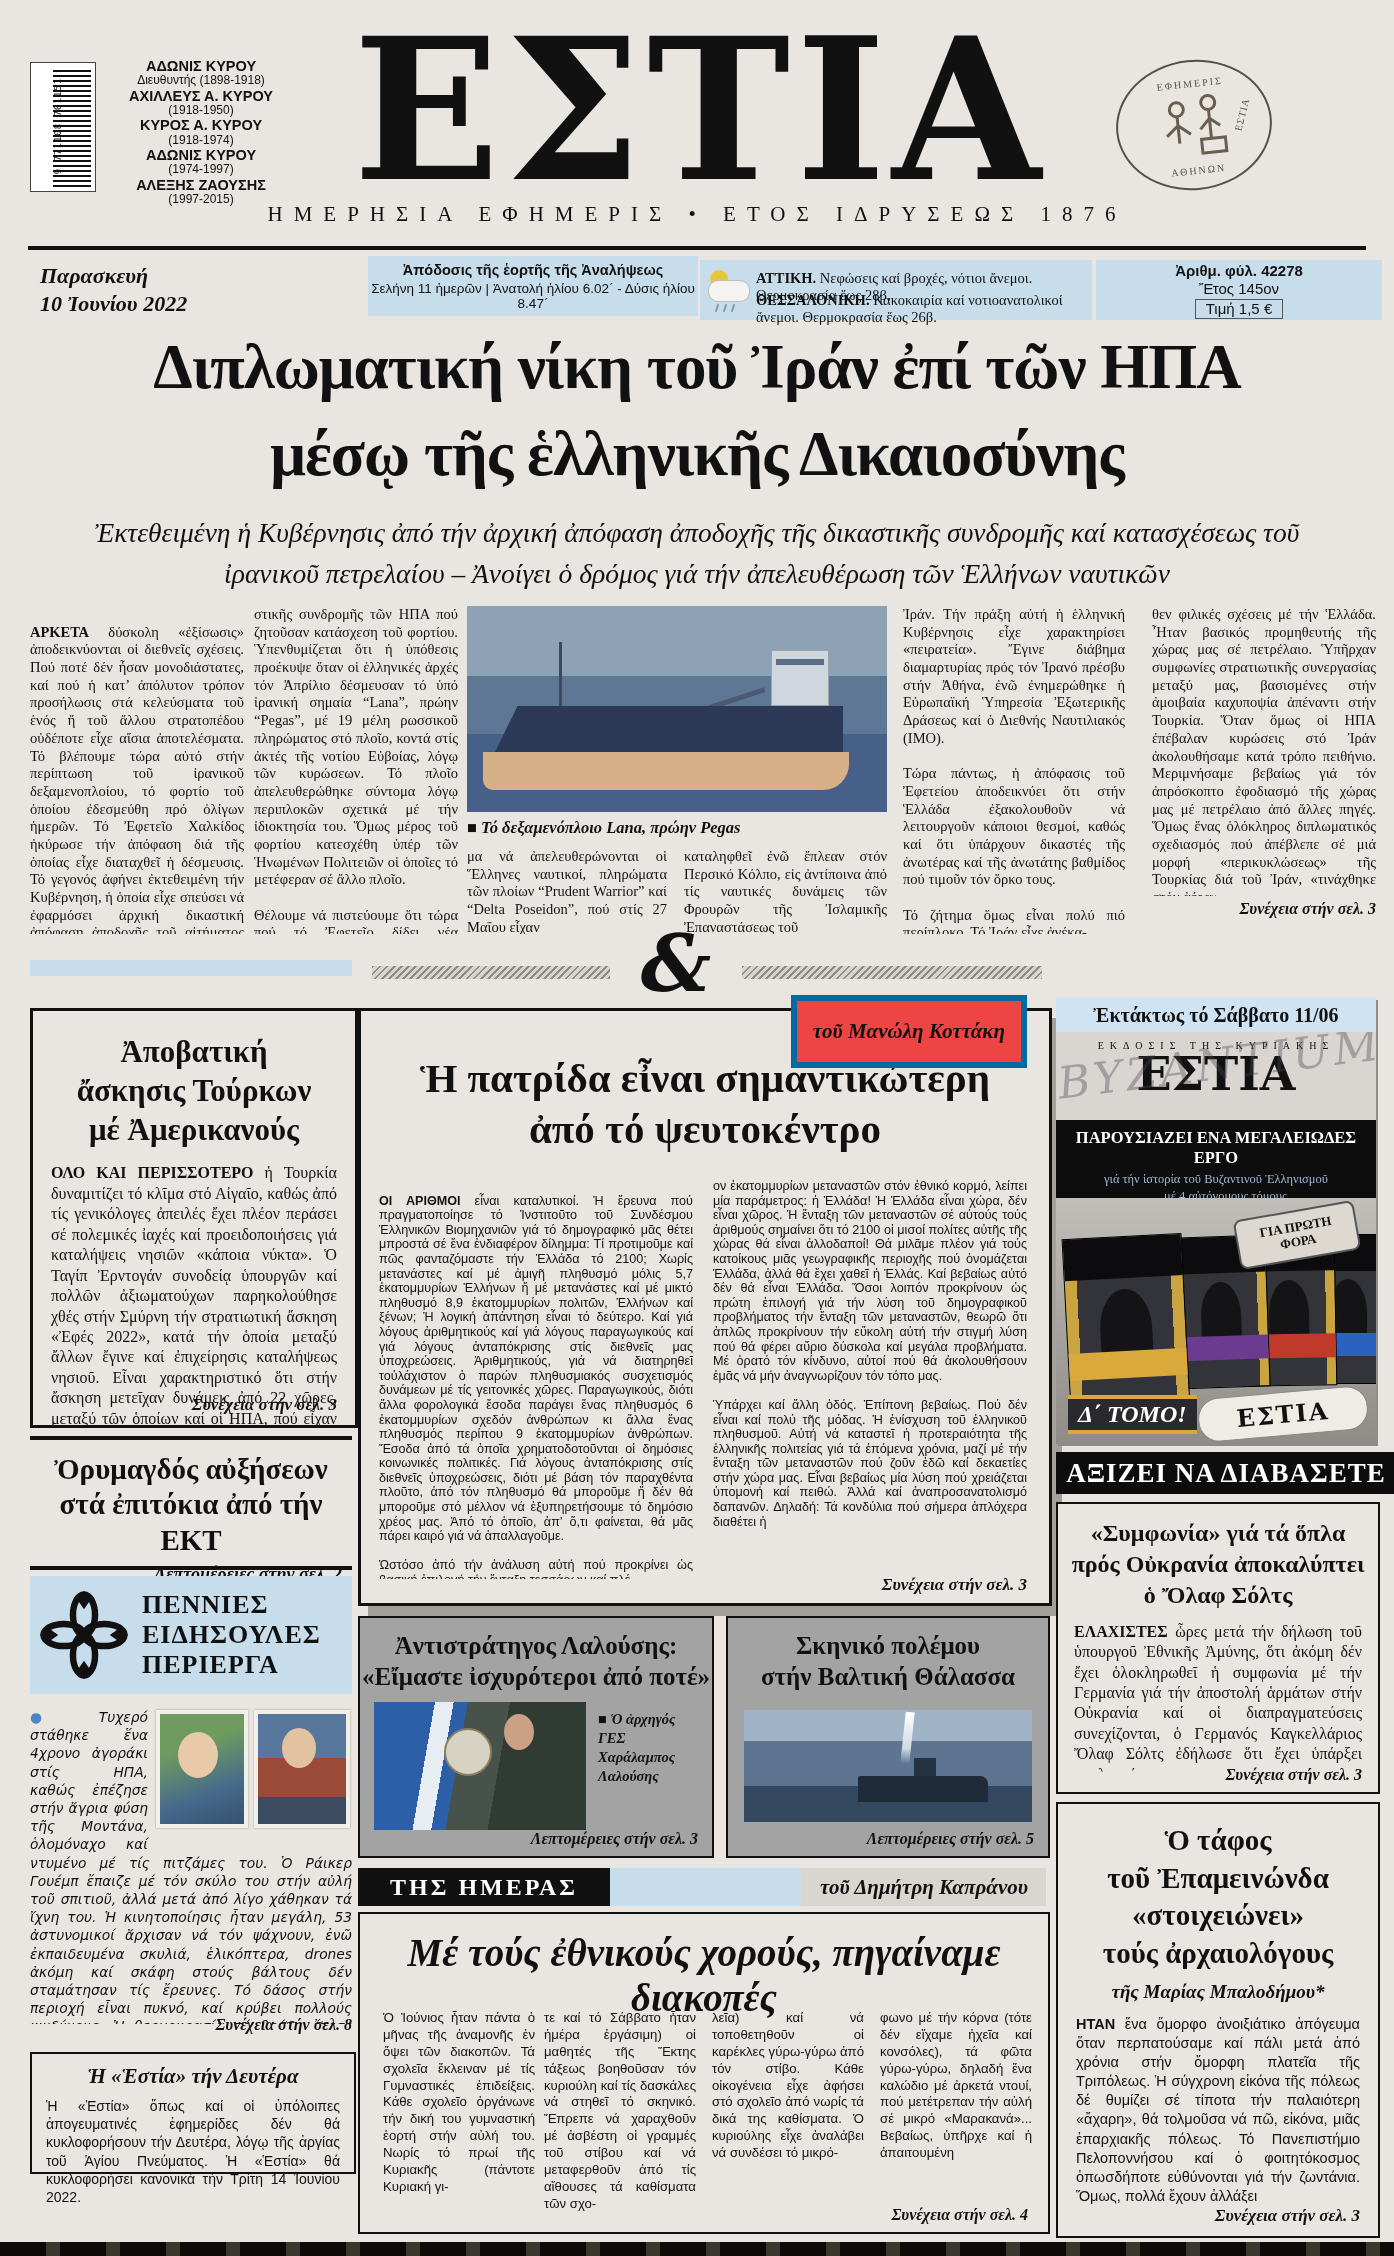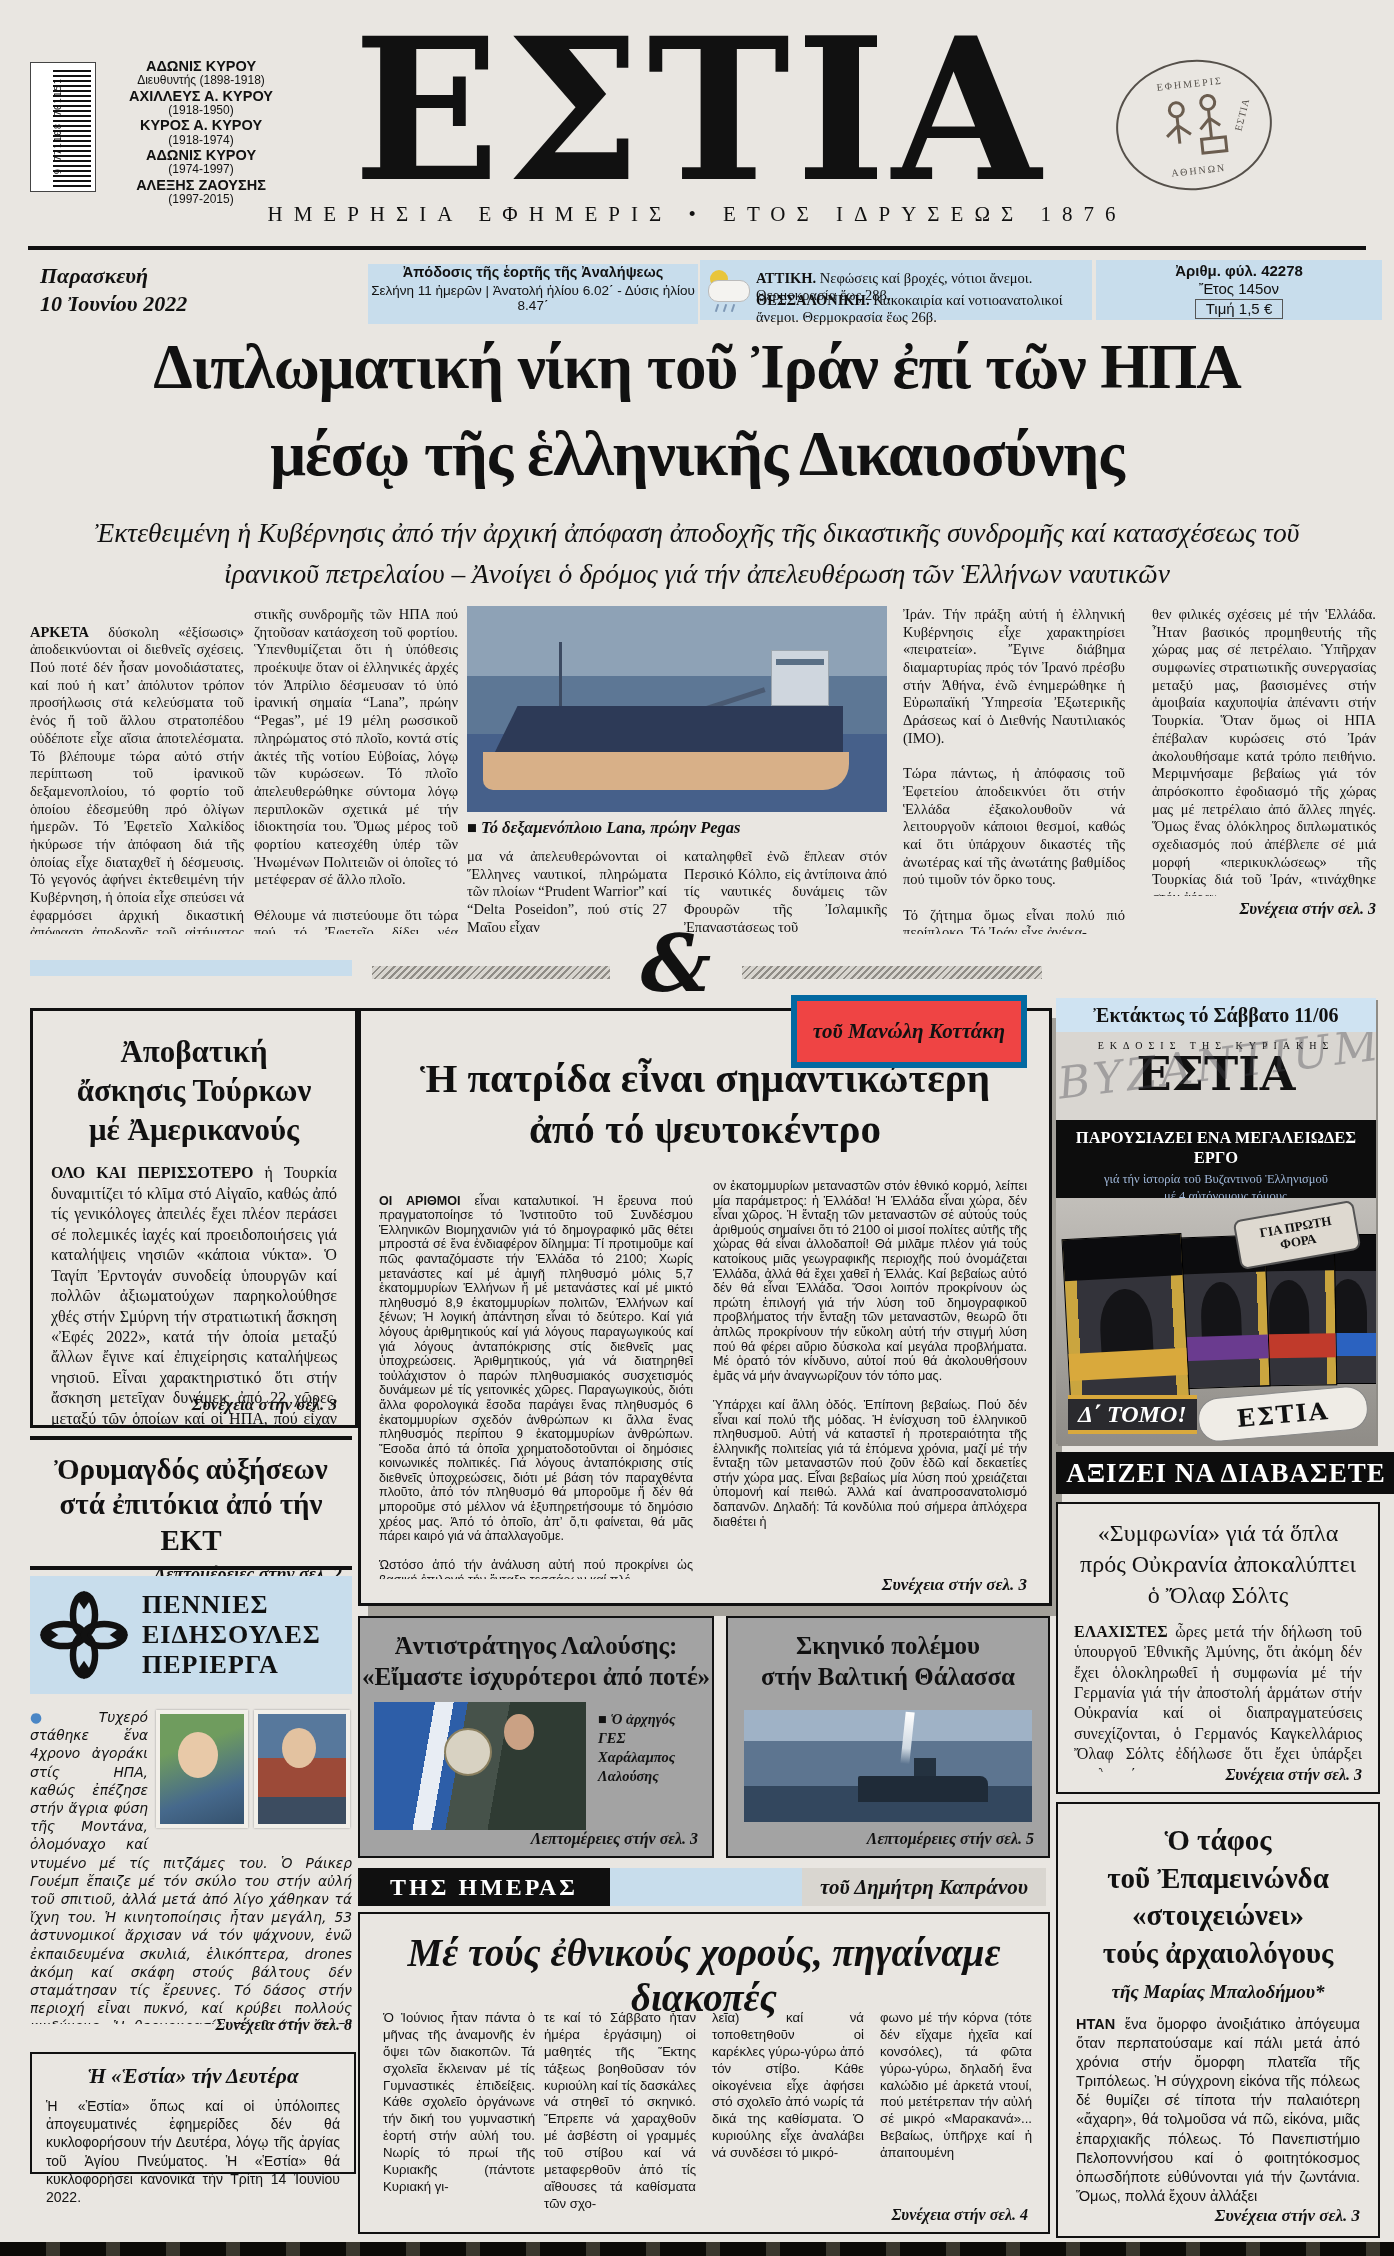--- a/index.html
+++ b/index.html
@@ -23,21 +23,21 @@
   #stamp{left:1116px;top:60px;width:152px;height:126px;border:2px solid #55504a;border-radius:50%;
          transform:rotate(-6deg);color:#55504a;}
   #stamp .t{position:absolute;top:16px;left:0;right:0;text-align:center;font-size:10px;letter-spacing:2px;}
   #stamp .bm{position:absolute;bottom:12px;left:0;right:0;text-align:center;font-size:10px;letter-spacing:2px;}
   #stamp .rg{position:absolute;top:52px;right:10px;font-size:10px;letter-spacing:1px;transform:rotate(-70deg);}
   #tagline{left:0;top:202px;width:100%;text-align:center;font-size:21px;letter-spacing:11px;}
   #toprule{left:28px;top:246px;width:1338px;height:4px;background:#111;}
   
   .bluebox{background:#c8ddec;}
   #ib-date{left:40px;top:262px;width:200px;font-weight:bold;font-style:italic;font-size:22px;line-height:1.25;}
-  #ib-feast{left:368px;top:264px;width:330px;height:60px;display:flex;flex-direction:column;text-align:center;}
+  #ib-feast{left:368px;top:256px;width:330px;height:60px;display:flex;flex-direction:column;justify-content:center;text-align:center;}
   #ib-feast .f1{font-family:"Liberation Sans",sans-serif;font-weight:bold;font-size:14.5px;}
   #ib-feast .f2{font-family:"Liberation Sans",sans-serif;font-size:13.5px;margin-top:3px;}
   #ib-weather{left:700px;top:260px;width:392px;height:60px;}
   #wicon{position:absolute;left:6px;top:8px;width:46px;height:46px;}
   #wicon .sun{position:absolute;left:4px;top:2px;width:18px;height:18px;border-radius:50%;background:#e8c53b;}
   #wicon .cloud{position:absolute;left:2px;top:12px;width:40px;height:20px;border-radius:10px;background:#f4f3f0;border:1px solid #bbb;}
   #wicon .r1,#wicon .r2,#wicon .r3{position:absolute;width:2px;height:8px;background:#7e98b5;transform:rotate(18deg);top:36px;}
   #wicon .r1{left:10px}#wicon .r2{left:18px}#wicon .r3{left:26px}
   #ib-weather .wl{position:absolute;left:56px;right:6px;font-family:"Liberation Serif",serif;font-size:14.5px;line-height:1.2;}
   #ib-weather .w1{top:10px}#ib-weather .w2{top:32px}
@@ -155,21 +155,21 @@
       border-radius:8px;transform:rotate(-10deg);display:flex;align-items:center;justify-content:center;
       text-align:center;font-weight:bold;font-size:13px;line-height:1.15;z-index:5;}
   #tomo{position:absolute;left:12px;bottom:10px;z-index:6;color:#fff;font-style:italic;font-weight:900;font-size:24px;
       background:#2a2a2e;padding:2px 10px;border-top:4px solid #d9a93c;border-bottom:4px solid #d9a93c;}
   #roll{position:absolute;right:8px;bottom:8px;width:168px;height:42px;background:#efece6;border:1px solid #888;
       border-radius:21px;transform:rotate(-5deg);display:flex;align-items:center;justify-content:center;
       font-family:"DejaVu Serif",serif;font-weight:900;font-size:24px;letter-spacing:2px;z-index:6;}
   #axizei{left:1056px;top:1452px;width:340px;height:42px;background:#0d0d0d;color:#fff;display:flex;align-items:center;
       justify-content:center;font-weight:bold;font-size:27px;letter-spacing:1px;}
   #scholz{left:1056px;top:1502px;width:320px;height:288px;border:2px solid #111;background:#e9e6e1;}
-  #scholz .hd{margin-top:14px;text-align:center;font-weight:normal;font-size:24px;line-height:1.3;}
+  #scholz .hd{margin-top:14px;text-align:center;font-weight:bold;font-size:24px;line-height:1.3;}
   #scholz .bd{margin:10px 16px 0 16px;font-size:16px;line-height:1.28;text-align:justify;height:150px;overflow:hidden;}
   #scholz .cn{position:absolute;right:16px;bottom:8px;font-size:16px;}
   #epam{left:1056px;top:1802px;width:320px;height:432px;border:2px solid #111;background:#e9e6e1;}
   #epam .hd{margin-top:18px;text-align:center;font-weight:bold;font-size:29px;line-height:1.3;}
   #epam .by{margin-top:8px;text-align:center;font-style:italic;font-weight:bold;font-size:19px;}
   #epam .bd{margin:12px 18px 0 18px;font-family:"Liberation Sans",sans-serif;font-size:14.5px;line-height:1.32;
       text-align:justify;height:228px;overflow:hidden;}
   #epam .cn{position:absolute;right:18px;bottom:10px;font-size:17px;}
   #botstrip{left:0;top:2242px;width:1394px;height:14px;background:#17150f;
       background-image:repeating-linear-gradient(90deg,#0c0b08 0 46px,#3a372e 46px 60px);}

